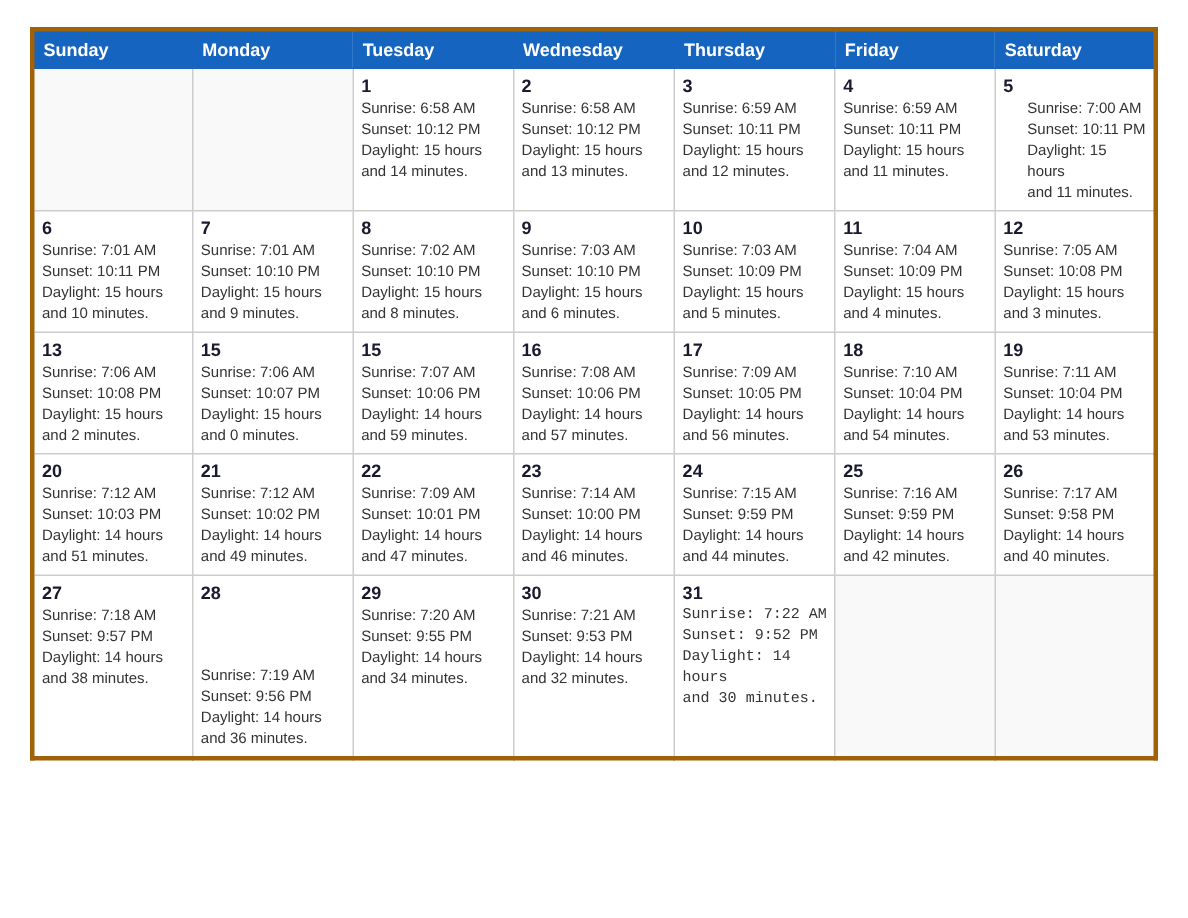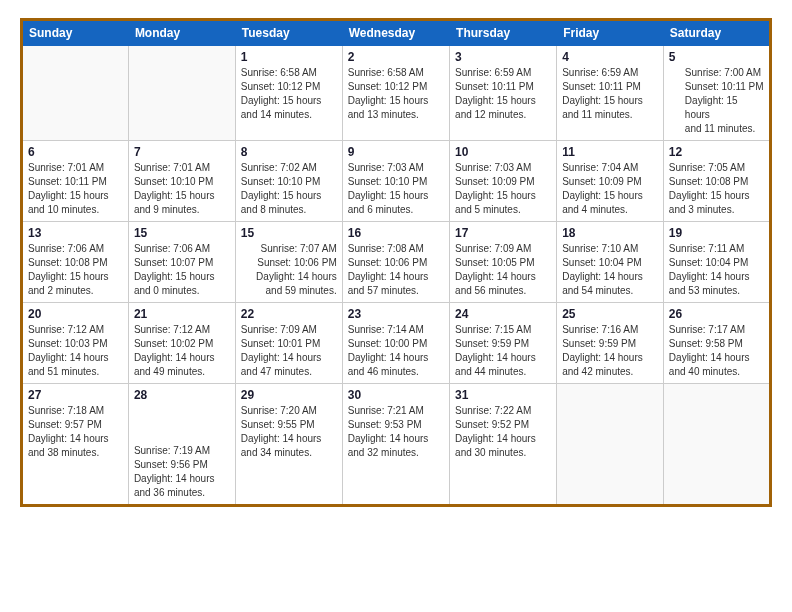--- a/index.html
+++ b/index.html
@@ -197,21 +197,21 @@
           </td>
           <td>
             <span class="day-number">15</span>
             <div class="day-info" style="white-space: pre-line;">Sunrise: 7:06 AM
 Sunset: 10:07 PM
 Daylight: 15 hours
 and 0 minutes.</div>
           </td>
           <td>
             <span class="day-number">15</span>
-            <div class="day-info" style="white-space: pre-line; text-align: right;">Sunrise: 7:07 AM
+            <div class="day-info" style="white-space: pre-line;">Sunrise: 7:07 AM
 Sunset: 10:06 PM
 Daylight: 14 hours
 and 59 minutes.</div>
           </td>
           <td>
             <span class="day-number">16</span>
             <div class="day-info" style="white-space: pre-line;">Sunrise: 7:08 AM
 Sunset: 10:06 PM
 Daylight: 14 hours
 and 57 minutes.</div>
@@ -313,21 +313,21 @@
           </td>
           <td>
             <span class="day-number">30</span>
             <div class="day-info" style="white-space: pre-line;">Sunrise: 7:21 AM
 Sunset: 9:53 PM
 Daylight: 14 hours
 and 32 minutes.</div>
           </td>
           <td>
             <span class="day-number">31</span>
-            <div class="day-info" style="white-space: pre-line;">Sunrise: 7:22 AM
+            <div class="day-info" style="white-space: pre-line; font-family: Liberation Mono, monospace;">Sunrise: 7:22 AM
 Sunset: 9:52 PM
 Daylight: 14 hours
 and 30 minutes.</div>
           </td>
           <td class="empty"></td>
           <td class="empty"></td>
         </tr>
       </tbody>
   </table>
 </div>

